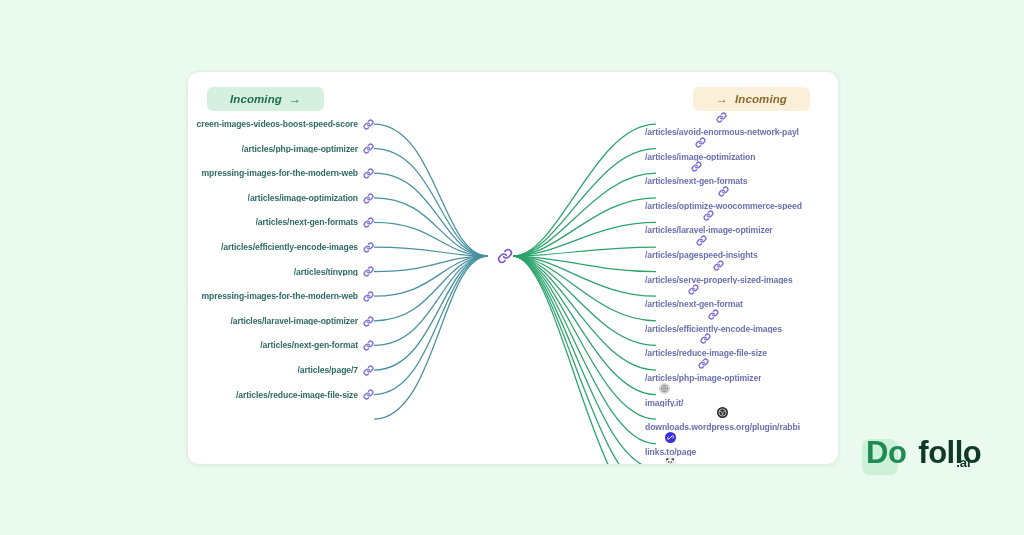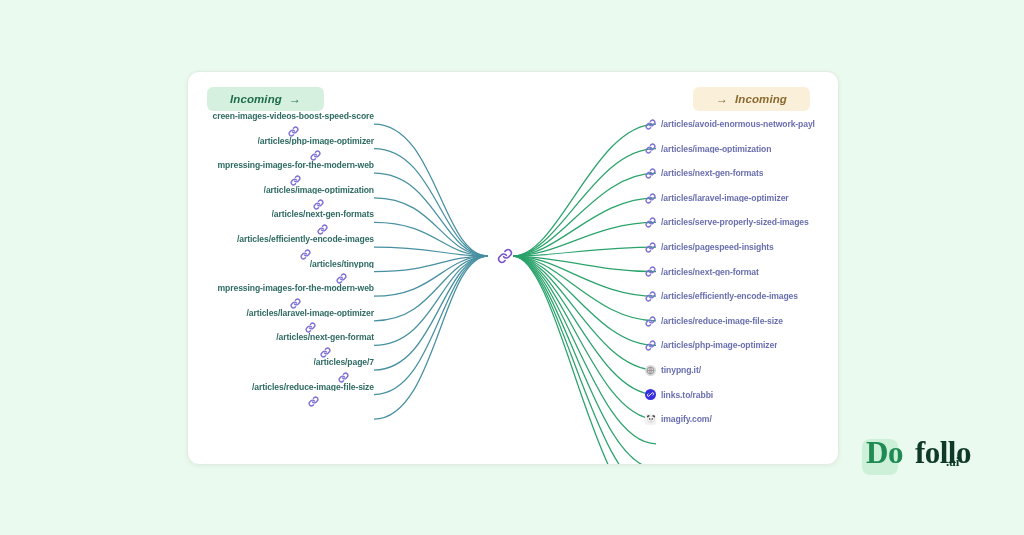--- a/index.html
+++ b/index.html
@@ -95,25 +95,25 @@
     align-items: center;
     gap: 5px;
     height: 24.6px;
     font-size: 8.6px;
     font-weight: bold;
     letter-spacing: -0.1px;
     white-space: nowrap;
     line-height: 1;
   }
   #incoming-list .link-item {
+    flex-direction: row;
+    color: #2f6b63;
+  }
+  #outgoing-list .link-item {
     flex-direction: column;
-    color: #2f6b63;
-  }
-  #outgoing-list .link-item {
-    flex-direction: row;
     color: #6a6fb0;
   }
   .link-label {
     overflow: hidden;
   }
 
   
   .fav {
     flex: 0 0 auto;
     width: 11px;
@@ -148,21 +148,20 @@
 
   
   #brand-logo {
     position: absolute;
     left: 866px;
     top: 437px;
     display: flex;
     align-items: flex-end;
     gap: 0px;
     font-weight: bold;
-    font-family: Liberation Serif, serif;
   }
   #logo-mark {
     position: absolute;
     left: -4px;
     top: 2px;
     width: 36px;
     height: 36px;
     background: #cdf0d8;
     border-radius: 8px;
     z-index: 0;
@@ -385,39 +384,48 @@
         </span>
         <span class="link-label">/articles/next-gen-formats</span>
       </div>
       <div class="link-item">
         <span class="fav chain">
           <svg width="11" height="11" viewBox="0 0 24 24" fill="none" stroke="currentColor" stroke-width="3" stroke-linecap="round" stroke-linejoin="round">
             <path d="M10 13a5 5 0 0 0 7.5.5l3-3a5 5 0 0 0-7-7l-1.7 1.7"></path>
             <path d="M14 11a5 5 0 0 0-7.5-.5l-3 3a5 5 0 0 0 7 7l1.7-1.7"></path>
           </svg>
         </span>
+        <span class="link-label">/articles/optimize-woocommerce-speed</span>
+      </div>
+      <div class="link-item">
+        <span class="fav chain">
+          <svg width="11" height="11" viewBox="0 0 24 24" fill="none" stroke="currentColor" stroke-width="3" stroke-linecap="round" stroke-linejoin="round">
+            <path d="M10 13a5 5 0 0 0 7.5.5l3-3a5 5 0 0 0-7-7l-1.7 1.7"></path>
+            <path d="M14 11a5 5 0 0 0-7.5-.5l-3 3a5 5 0 0 0 7 7l1.7-1.7"></path>
+          </svg>
+        </span>
         <span class="link-label">/articles/laravel-image-optimizer</span>
       </div>
       <div class="link-item">
         <span class="fav chain">
           <svg width="11" height="11" viewBox="0 0 24 24" fill="none" stroke="currentColor" stroke-width="3" stroke-linecap="round" stroke-linejoin="round">
             <path d="M10 13a5 5 0 0 0 7.5.5l3-3a5 5 0 0 0-7-7l-1.7 1.7"></path>
             <path d="M14 11a5 5 0 0 0-7.5-.5l-3 3a5 5 0 0 0 7 7l1.7-1.7"></path>
           </svg>
         </span>
+        <span class="link-label">/articles/pagespeed-insights</span>
+      </div>
+      <div class="link-item">
+        <span class="fav chain">
+          <svg width="11" height="11" viewBox="0 0 24 24" fill="none" stroke="currentColor" stroke-width="3" stroke-linecap="round" stroke-linejoin="round">
+            <path d="M10 13a5 5 0 0 0 7.5.5l3-3a5 5 0 0 0-7-7l-1.7 1.7"></path>
+            <path d="M14 11a5 5 0 0 0-7.5-.5l-3 3a5 5 0 0 0 7 7l1.7-1.7"></path>
+          </svg>
+        </span>
         <span class="link-label">/articles/serve-properly-sized-images</span>
-      </div>
-      <div class="link-item">
-        <span class="fav chain">
-          <svg width="11" height="11" viewBox="0 0 24 24" fill="none" stroke="currentColor" stroke-width="3" stroke-linecap="round" stroke-linejoin="round">
-            <path d="M10 13a5 5 0 0 0 7.5.5l3-3a5 5 0 0 0-7-7l-1.7 1.7"></path>
-            <path d="M14 11a5 5 0 0 0-7.5-.5l-3 3a5 5 0 0 0 7 7l1.7-1.7"></path>
-          </svg>
-        </span>
-        <span class="link-label">/articles/pagespeed-insights</span>
       </div>
       <div class="link-item">
         <span class="fav chain">
           <svg width="11" height="11" viewBox="0 0 24 24" fill="none" stroke="currentColor" stroke-width="3" stroke-linecap="round" stroke-linejoin="round">
             <path d="M10 13a5 5 0 0 0 7.5.5l3-3a5 5 0 0 0-7-7l-1.7 1.7"></path>
             <path d="M14 11a5 5 0 0 0-7.5-.5l-3 3a5 5 0 0 0 7 7l1.7-1.7"></path>
           </svg>
         </span>
         <span class="link-label">/articles/next-gen-format</span>
       </div>
@@ -448,31 +456,40 @@
         </span>
         <span class="link-label">/articles/php-image-optimizer</span>
       </div>
       <div class="link-item">
         <span class="fav globe">
           <svg width="9" height="9" viewBox="0 0 24 24" fill="none" stroke="#8c8c8c" stroke-width="2">
             <circle cx="12" cy="12" r="9"></circle>
             <path d="M3 12h18M12 3c3 3.5 3 14 0 18M12 3c-3 3.5-3 14 0 18"></path>
           </svg>
         </span>
-        <span class="link-label">tinypng.it/</span>
+        <span class="link-label">imagify.it/</span>
+      </div>
+      <div class="link-item">
+        <span class="fav wp">
+          <svg width="9" height="9" viewBox="0 0 24 24" fill="none" stroke="#ffffff" stroke-width="1.8">
+            <circle cx="12" cy="12" r="9.5"></circle>
+            <path d="M4 9h5l3 9 3-9h4" stroke-width="1.5"></path>
+          </svg>
+        </span>
+        <span class="link-label">downloads.wordpress.org/plugin/rabbi</span>
       </div>
       <div class="link-item">
         <span class="fav linko">
           <svg width="7" height="7" viewBox="0 0 24 24" fill="none" stroke="#ffffff" stroke-width="3.4" stroke-linecap="round">
             <path d="M10 14l4-4"></path>
             <path d="M9 15l-2 2a3.5 3.5 0 0 1-5-5l2-2"></path>
             <path d="M15 9l2-2a3.5 3.5 0 0 1 5 5l-2 2"></path>
           </svg>
         </span>
-        <span class="link-label">links.to/rabbi</span>
+        <span class="link-label">links.to/page</span>
       </div>
       <div class="link-item">
         <span class="fav panda">
           <svg width="10" height="10" viewBox="0 0 24 24">
             <circle cx="6" cy="6" r="3.2" fill="#222"></circle>
             <circle cx="18" cy="6" r="3.2" fill="#222"></circle>
             <circle cx="12" cy="13" r="8" fill="#fafafa" stroke="#bbb" stroke-width="1"></circle>
             <circle cx="9" cy="12" r="1.9" fill="#222"></circle>
             <circle cx="15" cy="12" r="1.9" fill="#222"></circle>
             <ellipse cx="12" cy="16.5" rx="1.6" ry="1.1" fill="#222"></ellipse>

